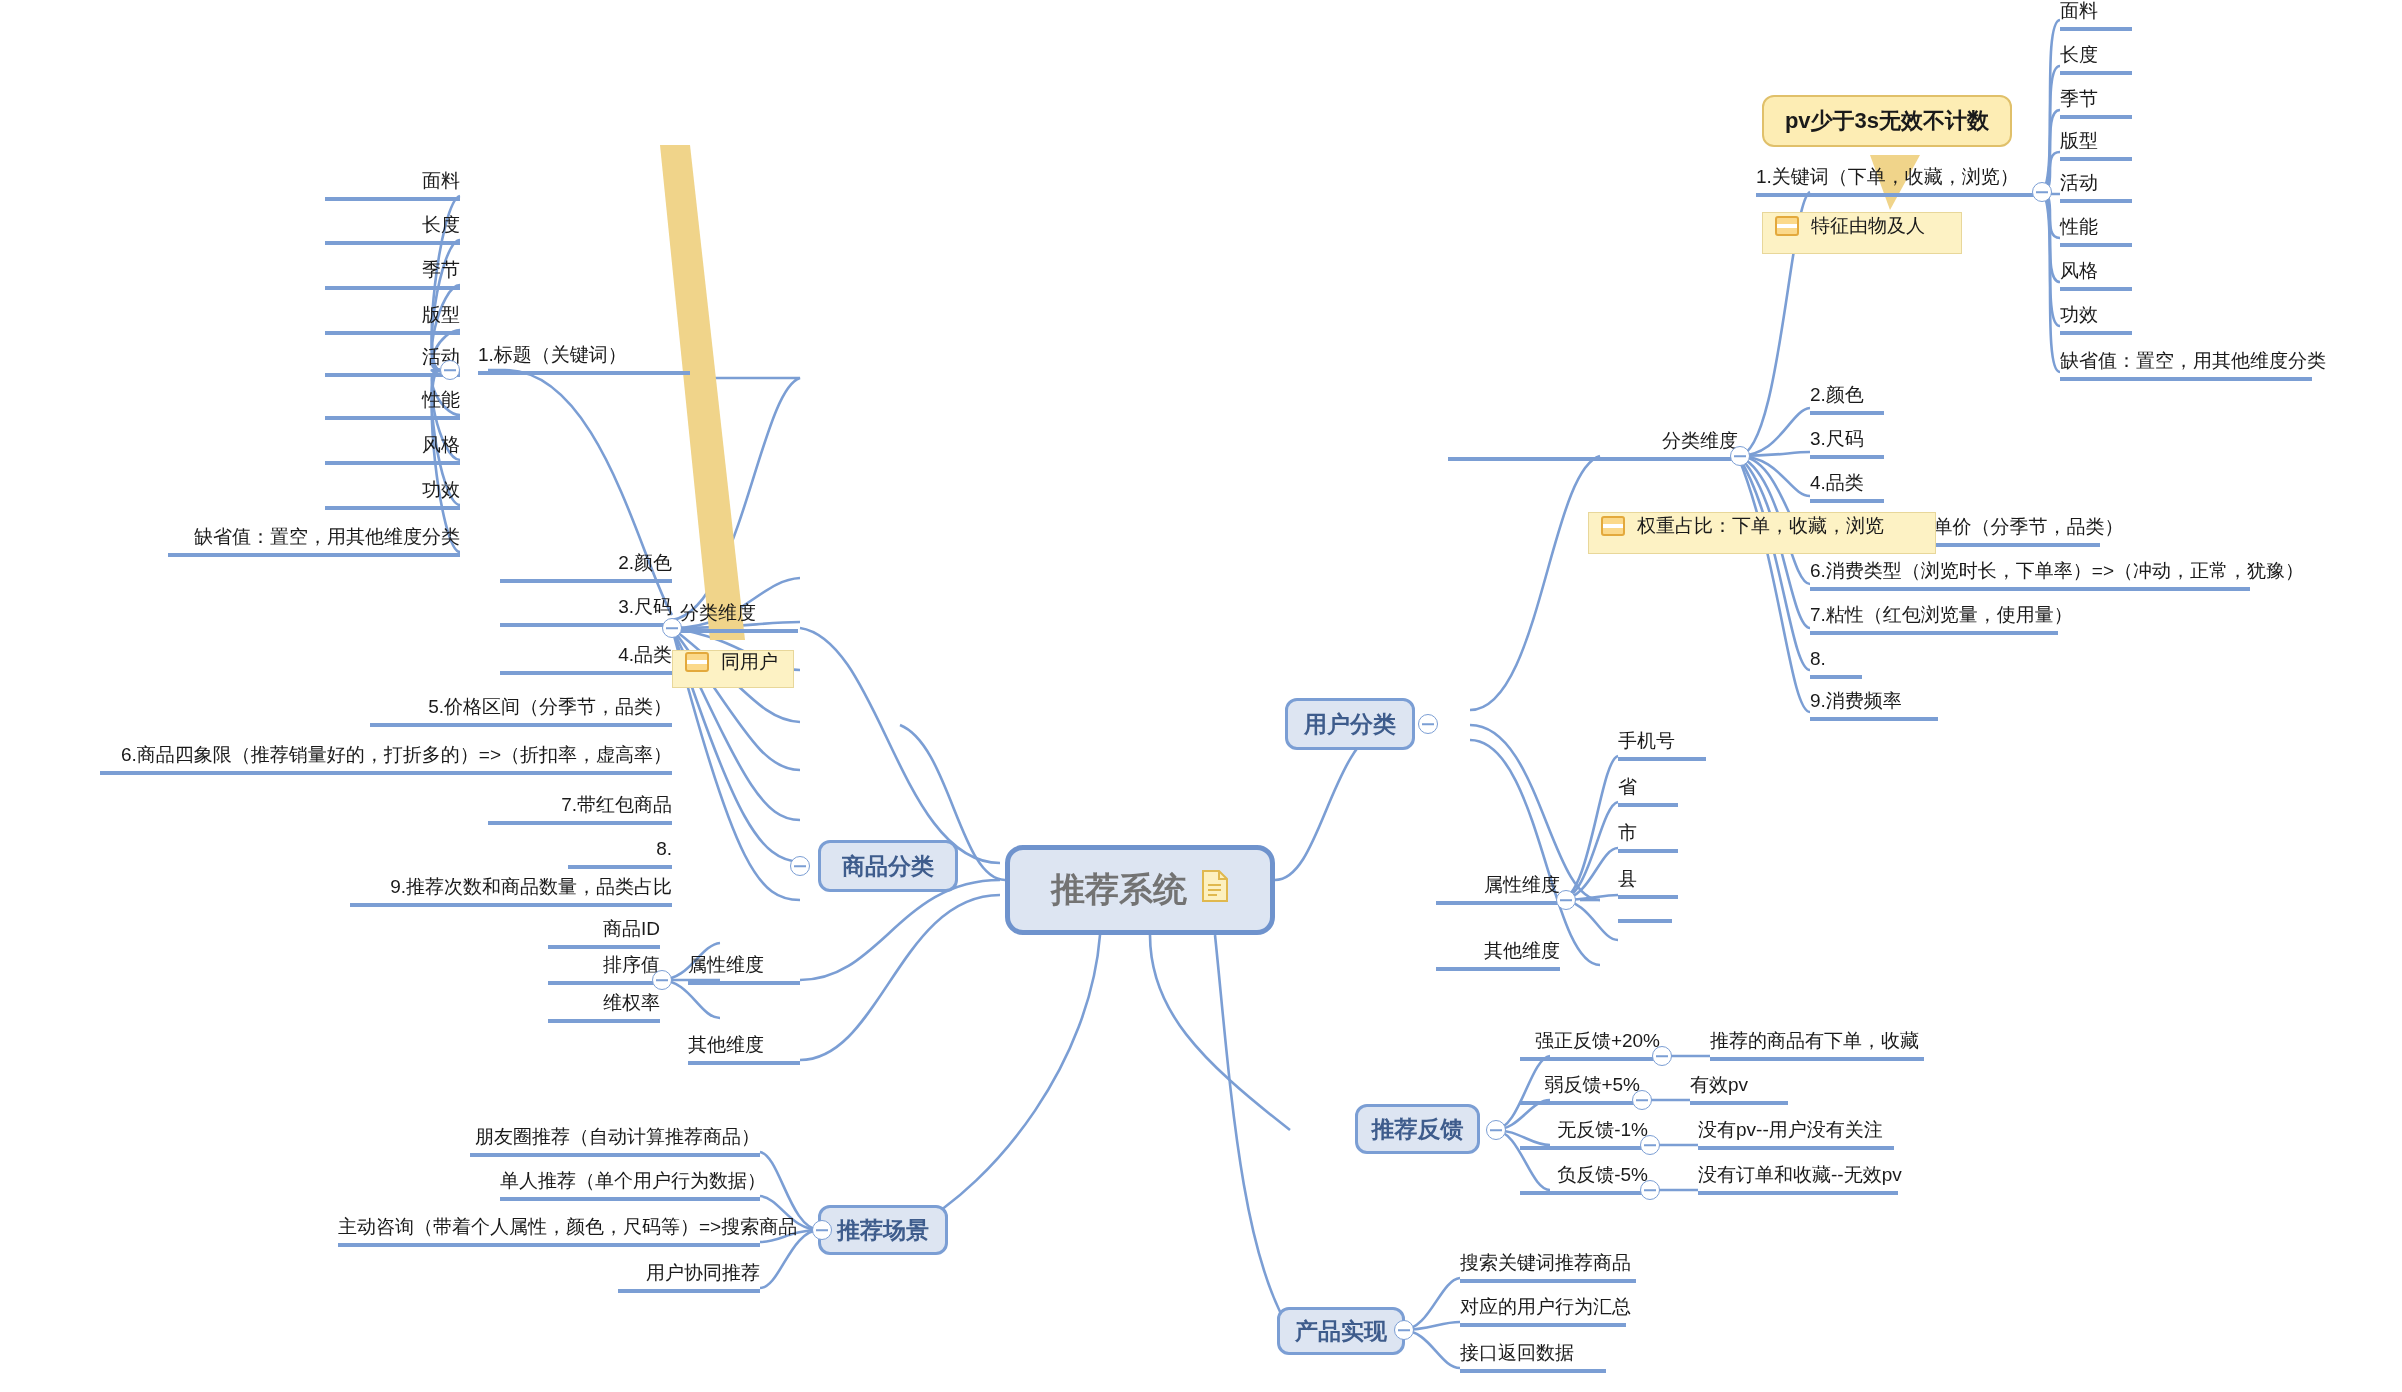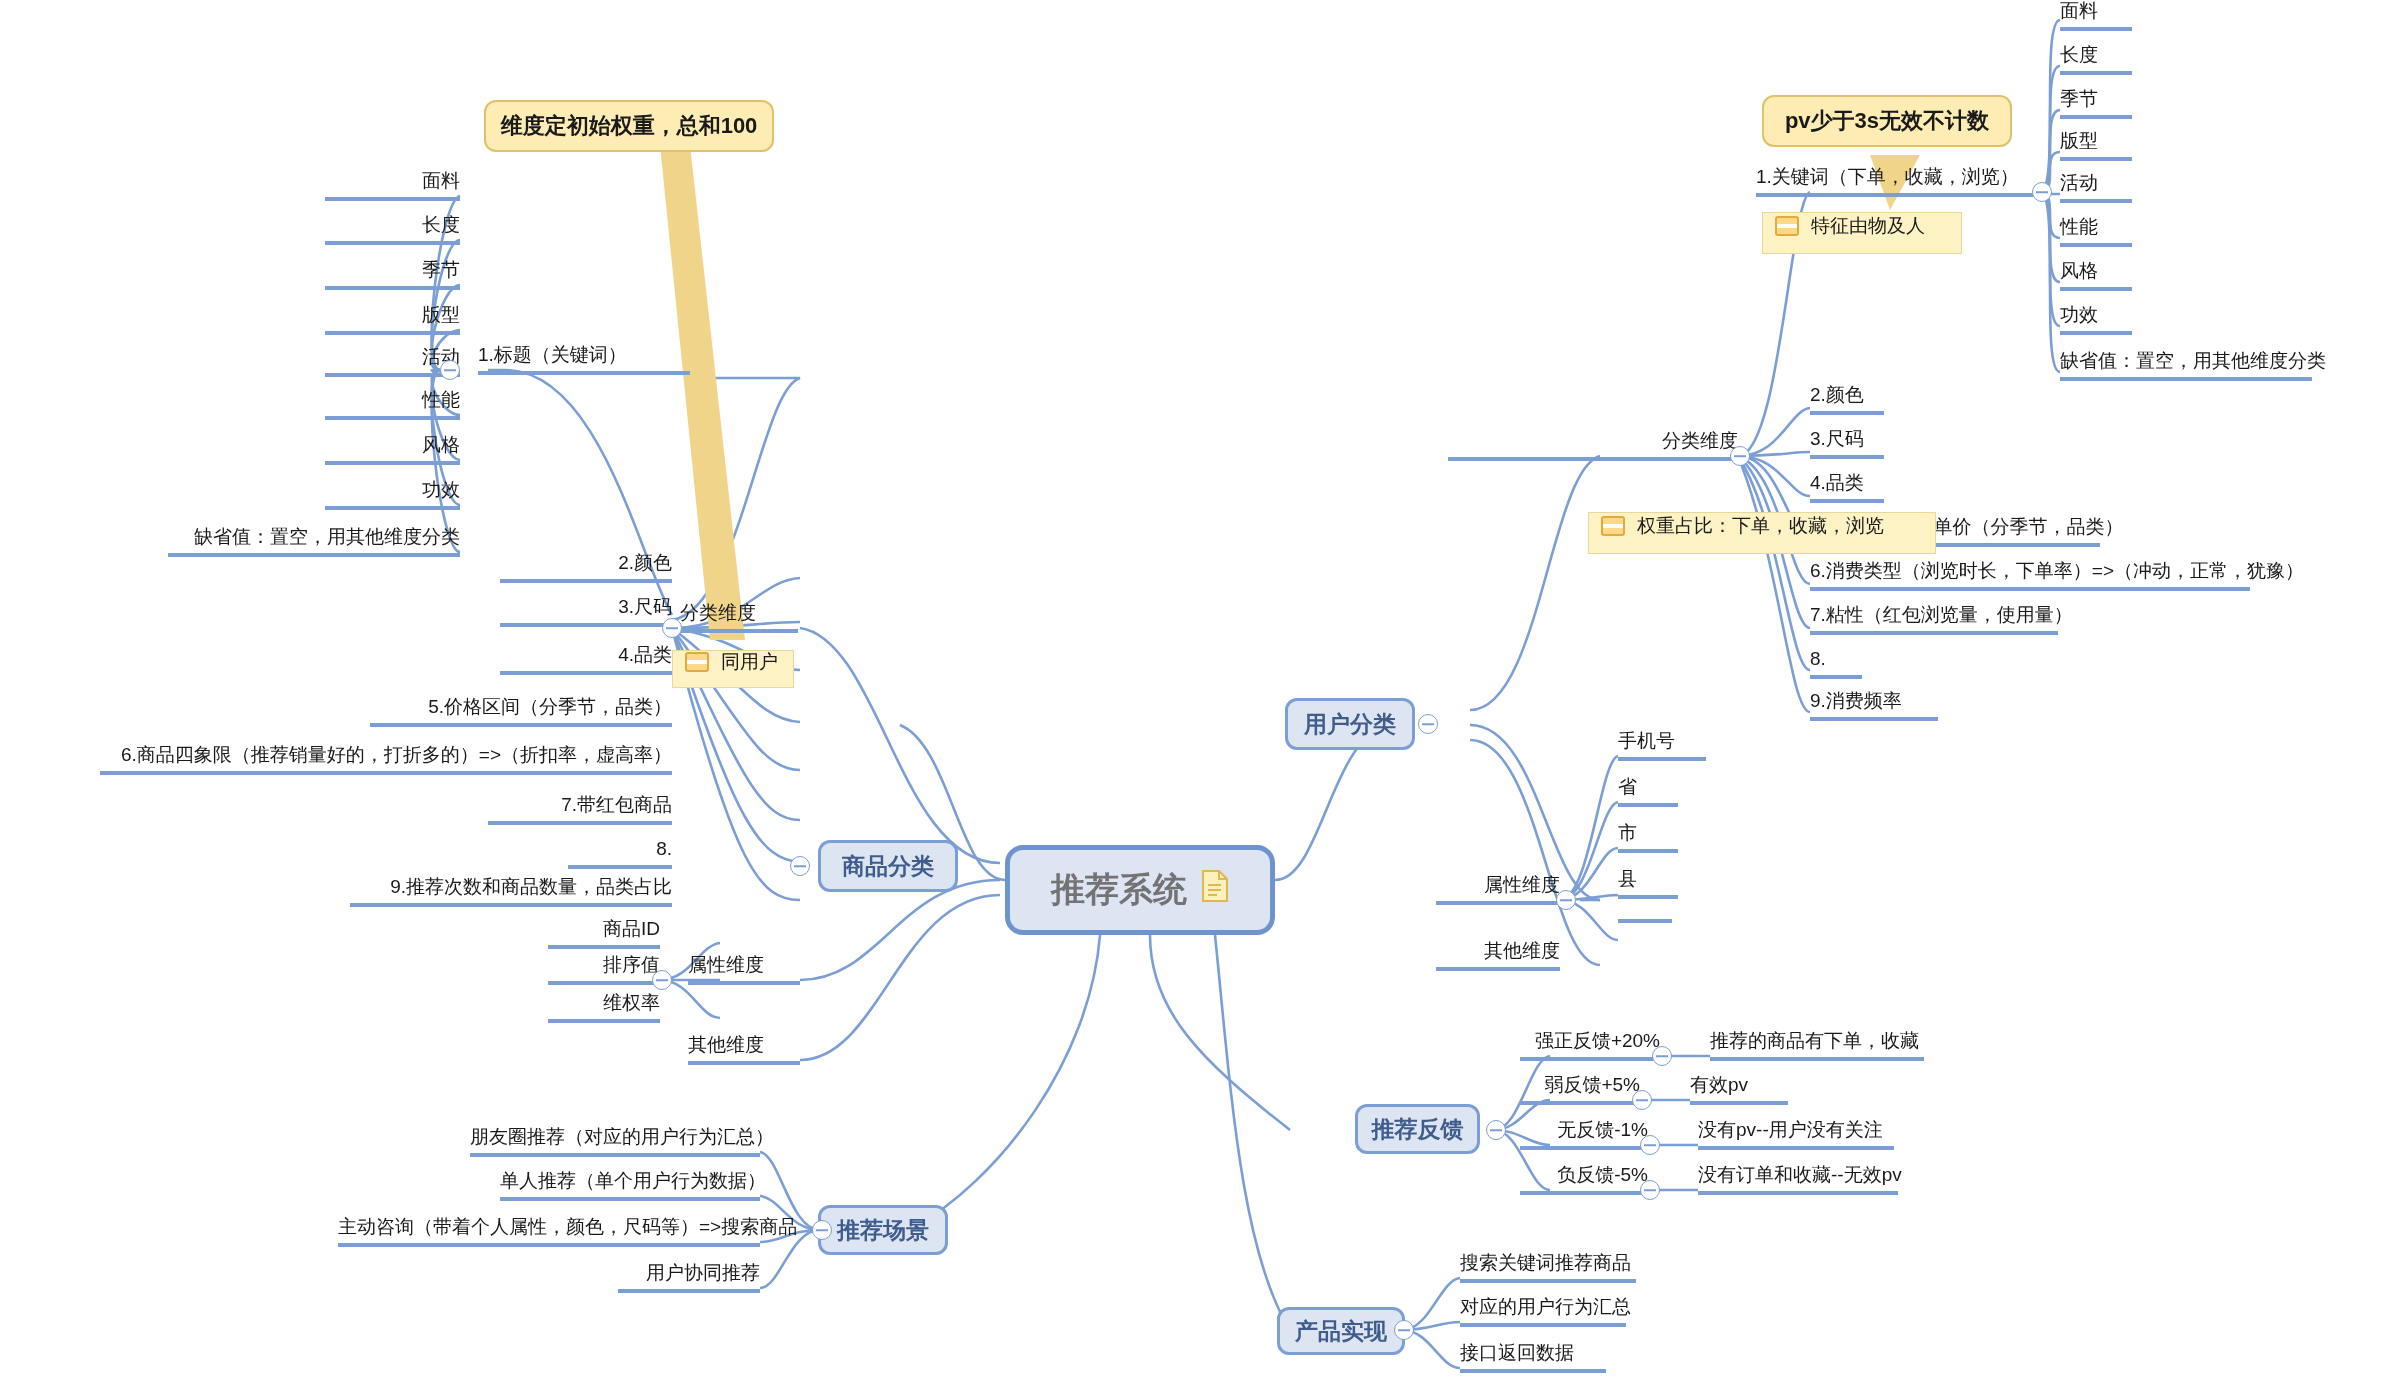--- a/index.html
+++ b/index.html
@@ -231,23 +231,20 @@
   <div class="branch" style="left:1355px;top:1104px;width:125px;height:50px;">
     <span>推荐反馈</span>
   </div>
   <div class="branch" style="left:818px;top:1205px;width:130px;height:50px;">
     <span>推荐场景</span>
   </div>
   <div class="branch" style="left:1277px;top:1307px;width:128px;height:48px;">
     <span>产品实现</span>
   </div>
 
-  <div class="callout" style="left:484px;top:100px;width:290px;height:52px;">
-    <span>维度定初始权重，总和100</span>
-  </div>
   <div class="callout" style="left:1762px;top:95px;width:250px;height:52px;">
     <span>pv少于3s无效不计数</span>
   </div>
 
   <div class="note" style="left:672px;top:650px;width:122px;height:38px;">
     <span class="nico"></span>
     <span>同用户</span>
   </div>
   <div class="note" style="left:1762px;top:212px;width:200px;height:42px;">
     <span class="nico"></span>
@@ -398,21 +395,21 @@
   <div class="leaf r" style="left:1710px;top:1030px;width:214px;">
     <span>推荐的商品有下单，收藏</span></div>
   <div class="leaf r" style="left:1690px;top:1074px;width:98px;">
     <span>有效pv</span></div>
   <div class="leaf r" style="left:1698px;top:1119px;width:196px;">
     <span>没有pv--用户没有关注</span></div>
   <div class="leaf r" style="left:1698px;top:1164px;width:200px;">
     <span>没有订单和收藏--无效pv</span></div>
 
   <div class="leaf l" style="left:470px;top:1126px;width:290px;">
-    <span>朋友圈推荐（对应的用户行为汇总）</span></div>
+    <span>朋友圈推荐（自动计算推荐商品）</span></div>
   <div class="leaf l" style="left:500px;top:1170px;width:260px;">
     <span>单人推荐（单个用户行为数据）</span></div>
   <div class="leaf l" style="left:338px;top:1216px;width:422px;">
     <span>主动咨询（带着个人属性，颜色，尺码等）=&gt;搜索商品</span></div>
   <div class="leaf l" style="left:618px;top:1262px;width:142px;">
     <span>用户协同推荐</span></div>
 
   <div class="leaf r" style="left:1460px;top:1252px;width:176px;">
     <span>搜索关键词推荐商品</span></div>
   <div class="leaf r" style="left:1460px;top:1296px;width:166px;">

